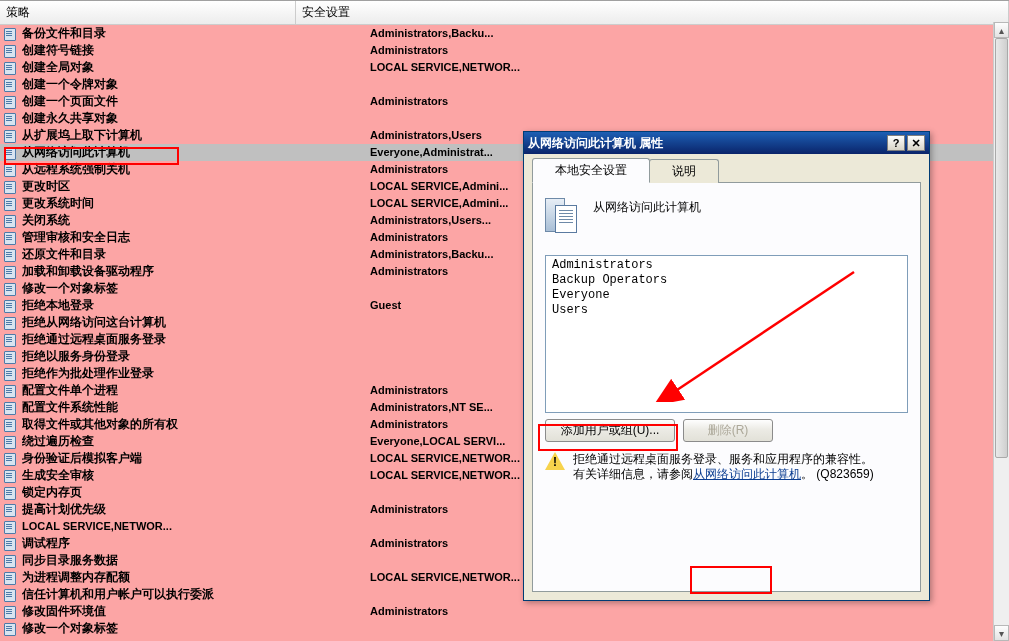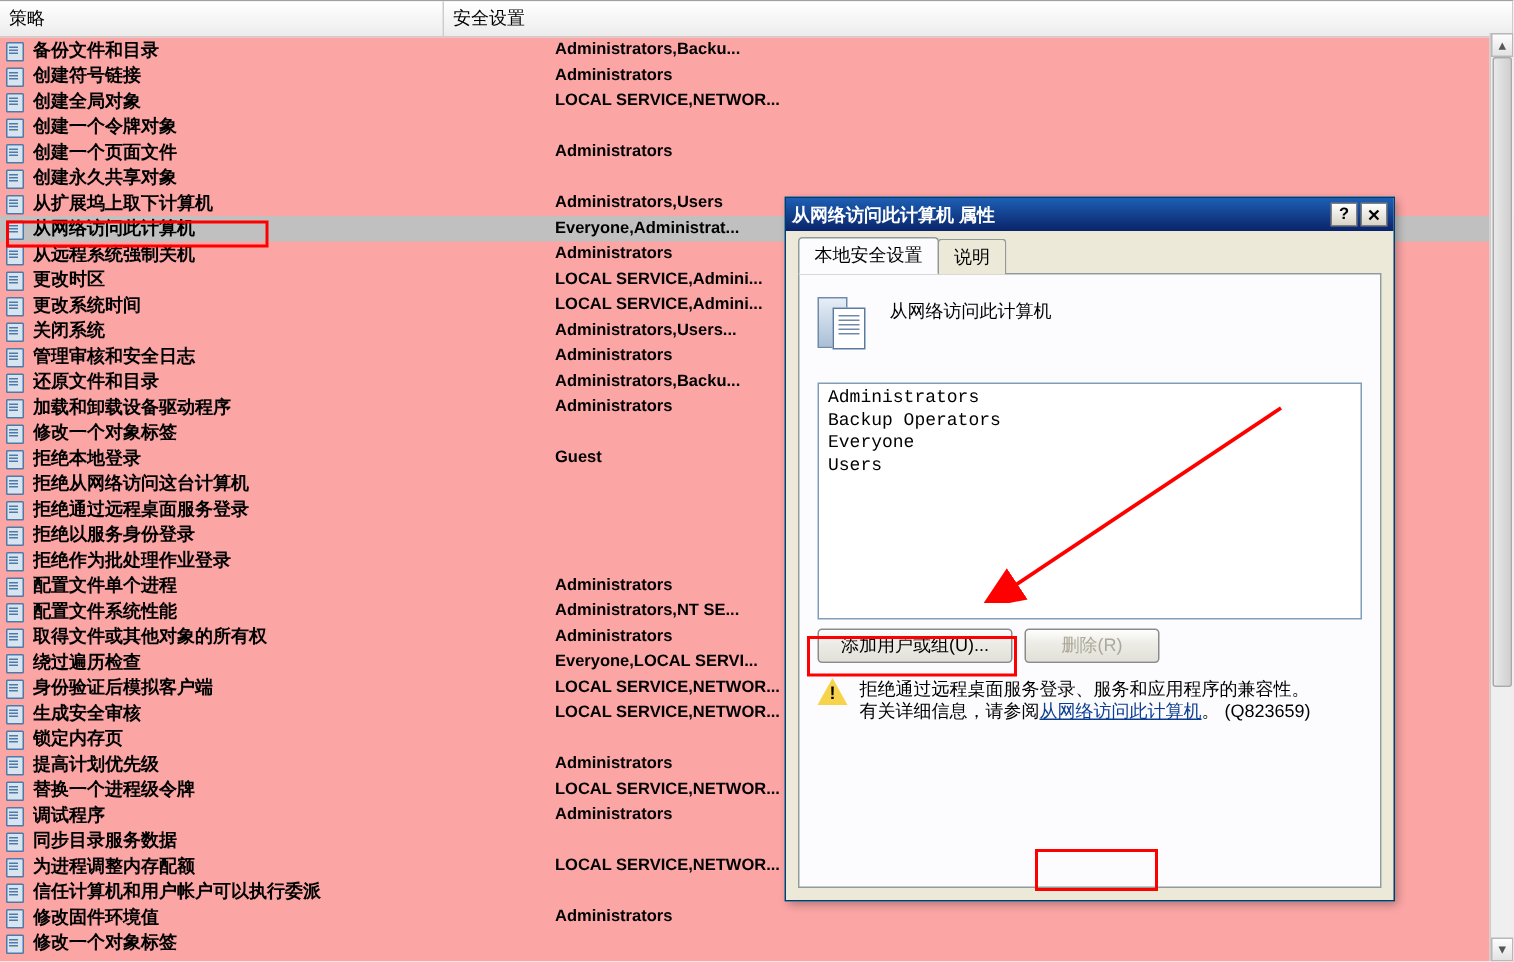--- a/index.html
+++ b/index.html
@@ -128,21 +128,21 @@
   .dialog-body {
     flex:1; padding:6px 8px 8px 8px;
     display:flex; flex-direction:column;
   }
   .tabstrip {
     display:flex; align-items:flex-end;
     position:relative;
     height:22px;
   }
   .tab {
-    padding:3px 10px;
+    padding:3px 22px;
     border:1px solid #919b9c;
     border-bottom:none;
     background:#ece9d8;
     margin-right:-1px;
     position:relative; top:1px;
     border-top-left-radius:3px;
     border-top-right-radius:3px;
   }
   .tab.active {
     background:#fcfcfe;
@@ -450,21 +450,20 @@
           <span class="icon-cell">
             <span class="policy-icon"></span>
           </span>
           <span class="policy-cell">提高计划优先级</span>
           <span class="setting-cell">Administrators</span>
         </div>
         <div class="row">
           <span class="icon-cell">
             <span class="policy-icon"></span>
           </span>
-          <span class="policy-cell">替换一个进程级令牌</span>
           <span class="setting-cell">LOCAL SERVICE,NETWOR...</span>
         </div>
         <div class="row">
           <span class="icon-cell">
             <span class="policy-icon"></span>
           </span>
           <span class="policy-cell">调试程序</span>
           <span class="setting-cell">Administrators</span>
         </div>
         <div class="row">

